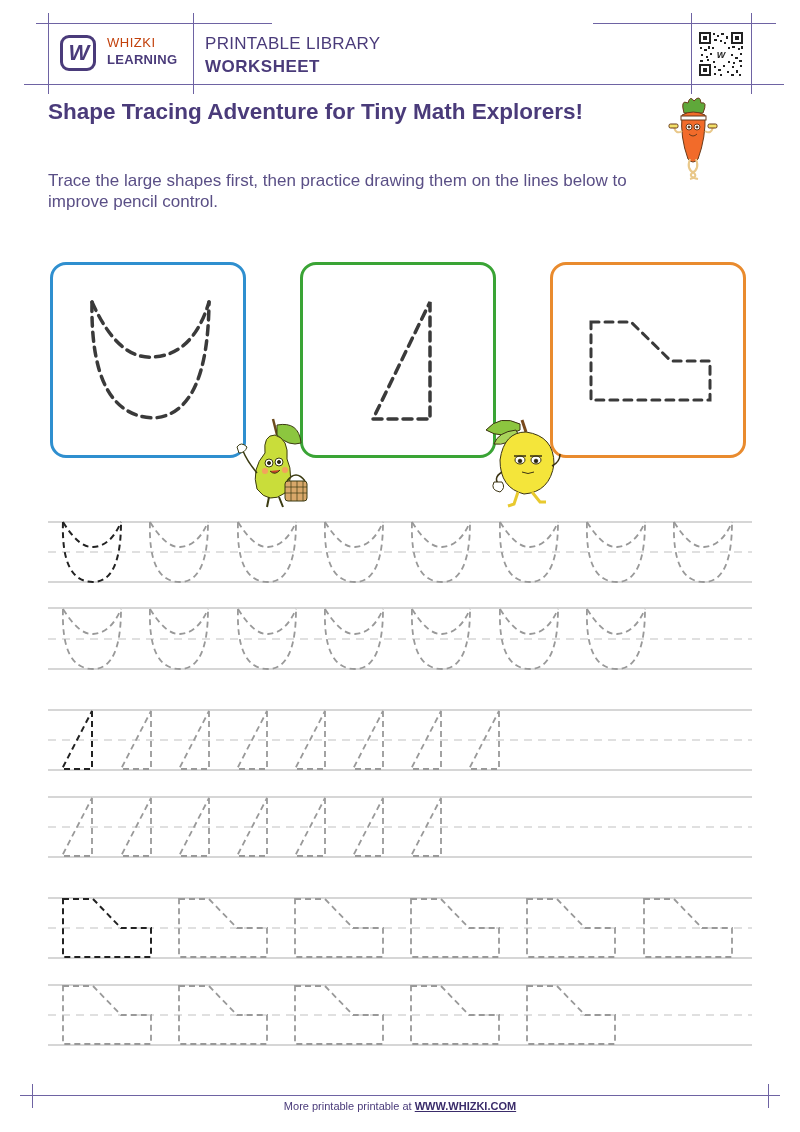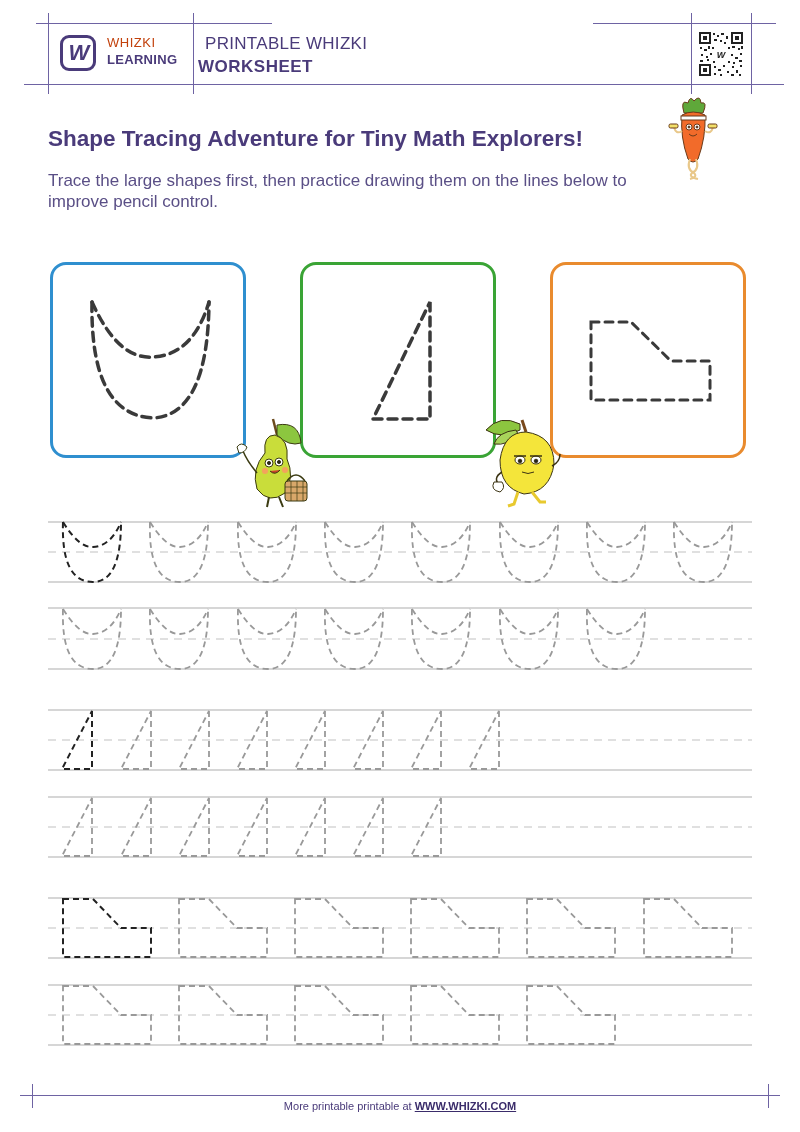--- a/index.html
+++ b/index.html
@@ -5,22 +5,22 @@
   html,body{margin:0;padding:0;background:#fff;}
   body{width:800px;height:1132px;position:relative;overflow:hidden;font-family:"Liberation Sans","DejaVu Sans",sans-serif;color:#4a3b7a;}
   .abs{position:absolute;}
   .hline{position:absolute;height:1px;background:#6e63a3;}
   .vline{position:absolute;width:1px;background:#6e63a3;}
   .logo-box{position:absolute;left:60px;top:35px;width:36px;height:36px;border:3px solid #4a3b7a;border-radius:9px;box-sizing:border-box;display:flex;align-items:center;justify-content:center;}
   .logo-w{font-weight:900;font-style:italic;font-size:22px;color:#4a3b7a;letter-spacing:-2px;}
   .brand1{left:107px;top:35px;font-size:13px;letter-spacing:0.5px;color:#c2410c;}
   .brand2{left:107px;top:52px;font-size:13px;font-weight:bold;letter-spacing:0.3px;color:#4a3b7a;text-align:right;}
   .lib1{left:205px;top:34px;font-size:17px;letter-spacing:0.3px;color:#4a3b7a;}
-  .lib2{left:198px;top:57px;font-size:17px;font-weight:bold;letter-spacing:0.5px;color:#4a3b7a;}
-  .title{left:48px;top:96px;width:580px;font-size:22.5px;font-weight:bold;line-height:32px;color:#4a3b7a;margin-top:27px;}
+  .lib2{left:205px;top:57px;font-size:17px;font-weight:bold;letter-spacing:0.5px;color:#4a3b7a;}
+  .title{left:48px;top:96px;width:580px;font-size:22.5px;font-weight:bold;line-height:32px;color:#4a3b7a;}
   .subtitle{left:48px;top:170px;width:580px;font-size:17px;line-height:21px;color:#5a4f86;}
   .card{position:absolute;top:262px;width:196px;height:196px;border-radius:16px;border:3.5px solid;box-sizing:border-box;background:#fff;}
   .footer{left:0;top:1100px;width:800px;text-align:center;font-size:11px;color:#4a3b7a;}
   .footer a{font-weight:bold;color:#3a2c6a;text-decoration:underline;text-align:right;}
   svg{display:block;}
 </style>
 </head>
 <body>
 
 <div class="hline" style="left:36px;top:23px;width:236px;"></div>
@@ -29,21 +29,21 @@
 <div class="vline" style="left:48px;top:13px;height:81px;"></div>
 <div class="vline" style="left:193px;top:13px;height:81px;"></div>
 <div class="vline" style="left:691px;top:13px;height:81px;"></div>
 <div class="vline" style="left:751px;top:13px;height:81px;"></div>
 
 <div class="logo-box">
   <span class="logo-w">W</span>
 </div>
 <div class="abs brand1">WHIZKI</div>
 <div class="abs brand2">LEARNING</div>
-<div class="abs lib1">PRINTABLE WHIZKI</div>
+<div class="abs lib1">PRINTABLE LIBRARY</div>
 <div class="abs lib2">WORKSHEET</div>
 
 <div class="abs" style="left:698px;top:31px;width:46px;height:46px;">
   <svg width="46" height="46" viewBox="0 0 46 46">
     <rect x="0" y="0" width="46" height="46" fill="#fff"></rect>
     <g fill="#222">
       <rect x="1" y="1" width="12" height="12"></rect>
         <rect x="3" y="3" width="8" height="8" fill="#fff"></rect>
         <rect x="5" y="5" width="4" height="4"></rect>
       <rect x="33" y="1" width="12" height="12"></rect>

